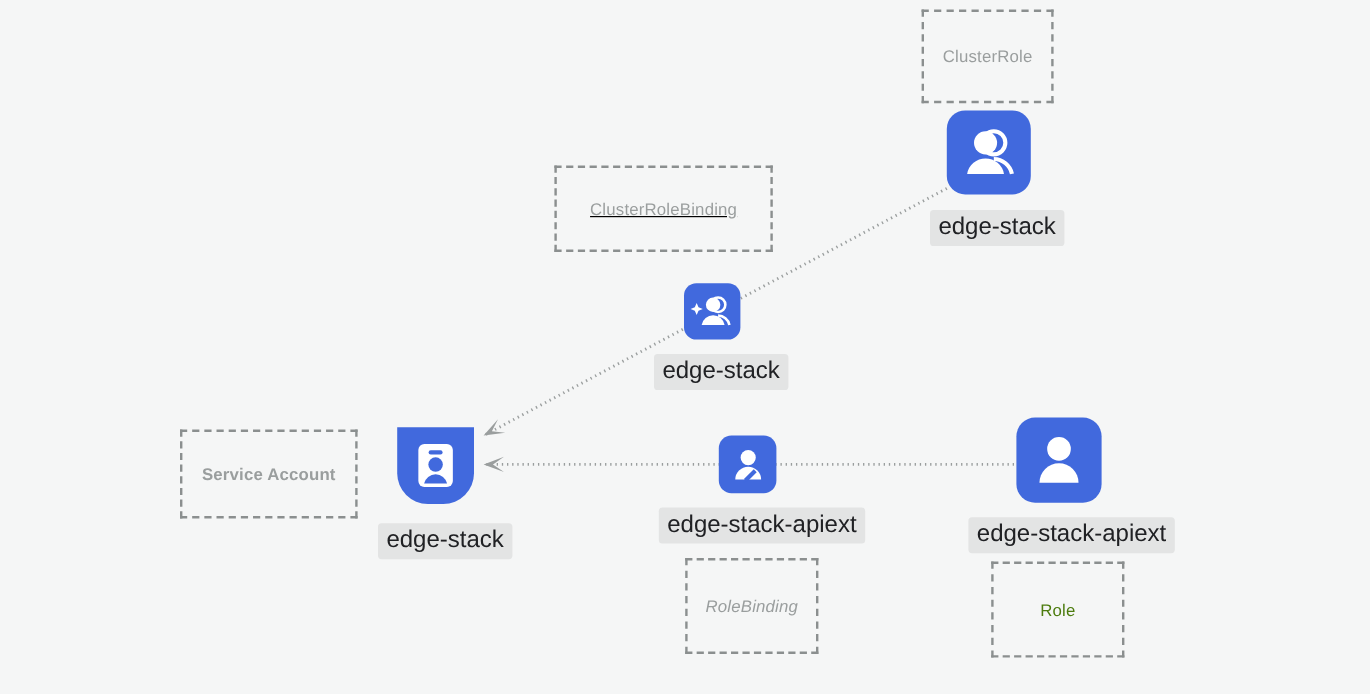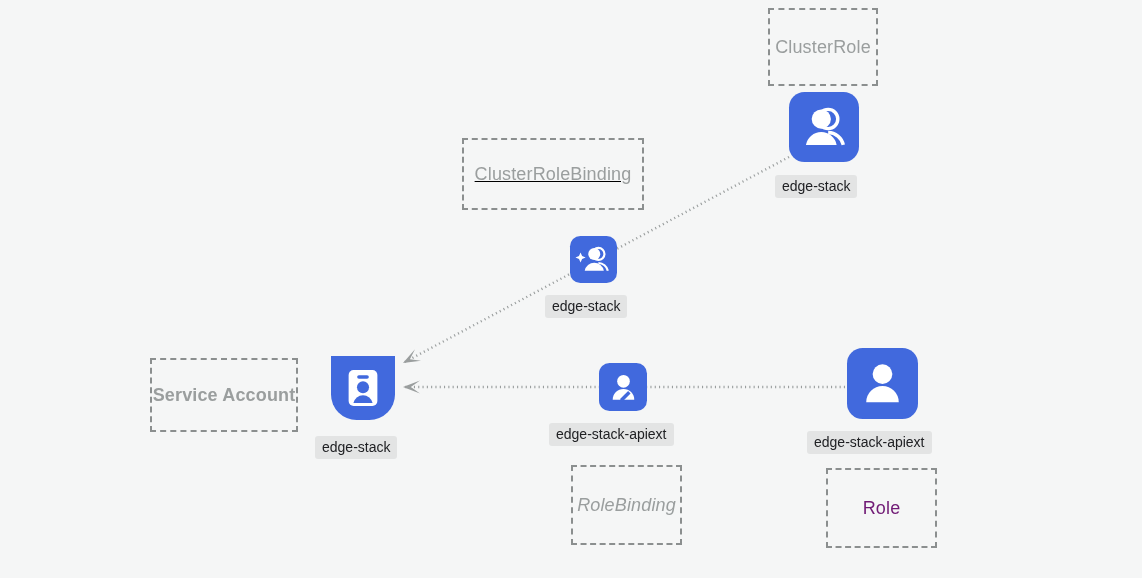--- a/index.html
+++ b/index.html
@@ -35,21 +35,21 @@
     box-sizing: border-box;
     border: 2px dashed #8b8f8f;
     background: transparent;
     display: flex;
     align-items: center;
     justify-content: center;
     z-index: 2;
   }
   .kind-box .kind-label {
     color: #9a9e9e;
-    font-size: 18px;
+    font-size: 14px;
     font-family: "Liberation Sans", sans-serif;
     letter-spacing: 0.15px;
     white-space: nowrap;
   }
   
   .node {
     position: absolute;
     z-index: 3;
   }
   .node-icon {
@@ -69,21 +69,21 @@
     border-radius: 0 0 40% 40%;
   }
   .node-icon svg {
     display: block;
   }
   
   .node-name {
     position: absolute;
     background: #e3e4e4;
     color: #202124;
-    font-size: 14px;
+    font-size: 20px;
     font-family: "Liberation Sans", sans-serif;
     border-radius: 3px;
     padding: 3px 7px 4px 7px;
     white-space: nowrap;
     z-index: 4;
     line-height: 1.15;
   }
 </style>
 </head>
 <body>
@@ -106,21 +106,21 @@
       <div class="kind-box" style="left: 462px; top: 138px; width: 182px; height: 72px; border-color: rgb(139, 143, 143); text-decoration: underline;">
         <span class="kind-label" style="color: rgb(154, 158, 158);">ClusterRoleBinding</span>
       </div>
       <div class="kind-box" style="left: 150px; top: 358px; width: 148px; height: 74px; border-color: rgb(139, 143, 143);">
         <span class="kind-label" style="color: rgb(154, 158, 158); font-weight: bold;">Service Account</span>
       </div>
       <div class="kind-box" style="left: 571px; top: 465px; width: 111px; height: 80px; border-color: rgb(139, 143, 143); font-style: italic;">
         <span class="kind-label" style="color: rgb(154, 158, 158);">RoleBinding</span>
       </div>
       <div class="kind-box" style="left: 826px; top: 468px; width: 111px; height: 80px; border-color: rgb(139, 143, 143);">
-        <span class="kind-label" style="color: #701a75;">Role</span>
+        <span class="kind-label" style="color: #4d7c0f;">Role</span>
       </div>
     </div>
   <div id="node-layer">
       <div class="node" style="left: 789px; top: 92px; width: 70px; height: 70px;">
         <div class="node-icon rounded" style="width: 70px; height: 70px; background: rgb(65, 105, 221);">
           <svg width="55" height="55" viewBox="0 0 24 24">
             <circle cx="13.6" cy="8.3" r="4.2" fill="none" stroke="#fff" stroke-width="1.5"></circle>
             <path d="M20.2 19.6a6.8 6.8 0 0 0-6.6-5.4" fill="none" stroke="#fff" stroke-width="1.5"></path>
             <circle cx="10.6" cy="8.3" r="4.2" fill="#fff"></circle>
             <path d="M3.9 19.6a6.8 6.8 0 0 1 13.4 0z" fill="#fff"></path>

